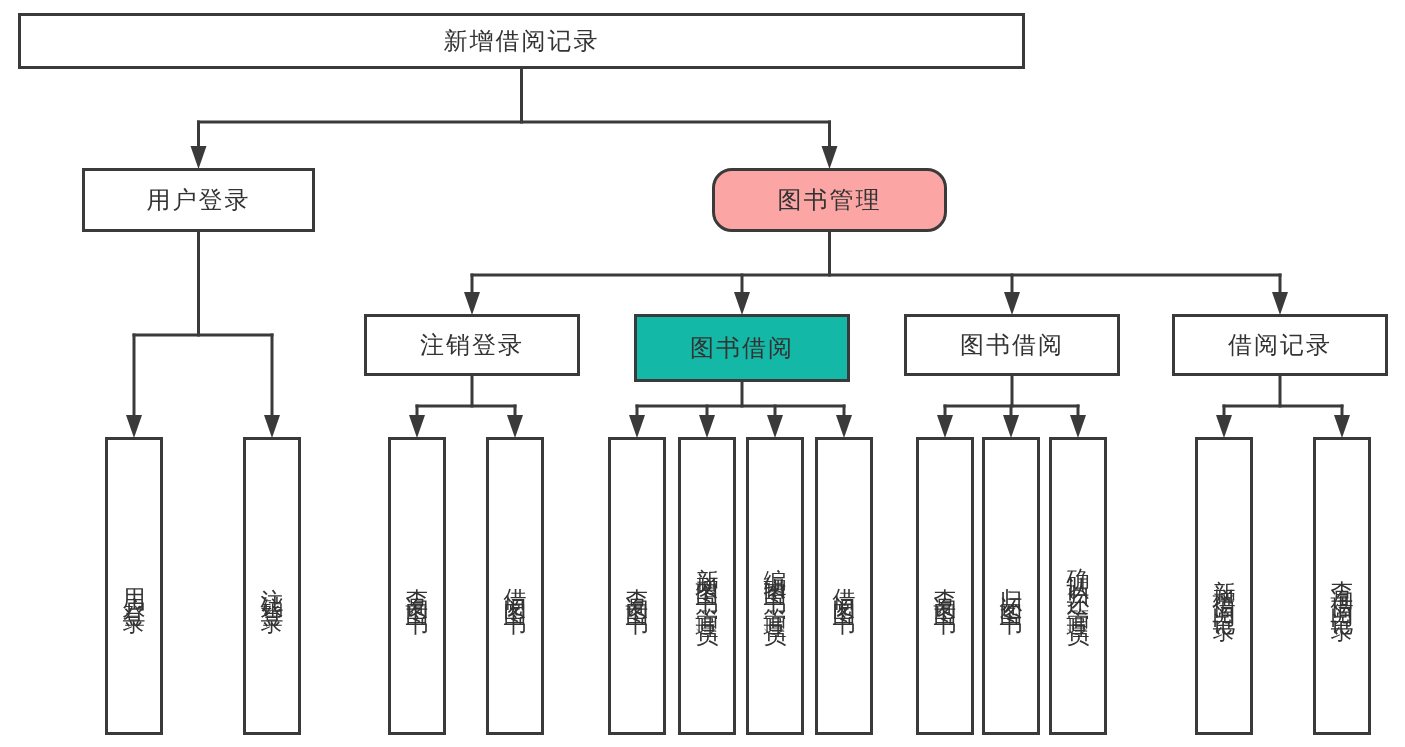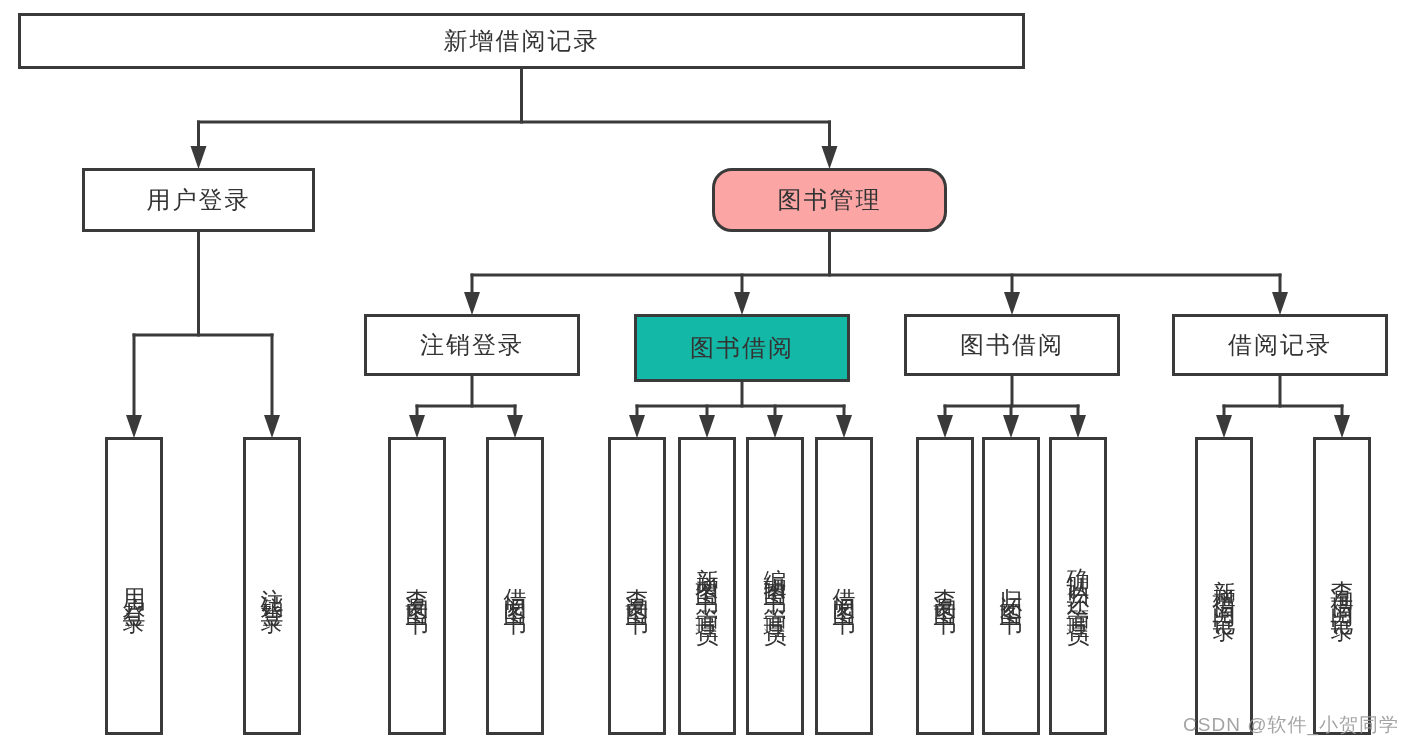--- a/index.html
+++ b/index.html
@@ -171,14 +171,13 @@
       <div class="node vertical" style="left: 1049px; top: 437px; width: 58px; height: 298px; border-color: rgb(58, 58, 58); background: rgb(255, 255, 255); color: rgb(51, 51, 51);">
         <span>确认归还（管理员）</span>
       </div>
       <div class="node vertical" style="left: 1195px; top: 437px; width: 58px; height: 298px; border-color: rgb(58, 58, 58); background: rgb(255, 255, 255); color: rgb(51, 51, 51);">
         <span>新增借阅记录</span>
       </div>
       <div class="node vertical" style="left: 1313px; top: 437px; width: 58px; height: 298px; border-color: rgb(58, 58, 58); background: rgb(255, 255, 255); color: rgb(51, 51, 51);">
         <span>查询借阅记录</span>
       </div>
     </div>
-  <div class="watermark" style="color: rgb(154, 154, 154);">CSDN @软件_小贺同学</div>
 </div>
 
 </body></html>

